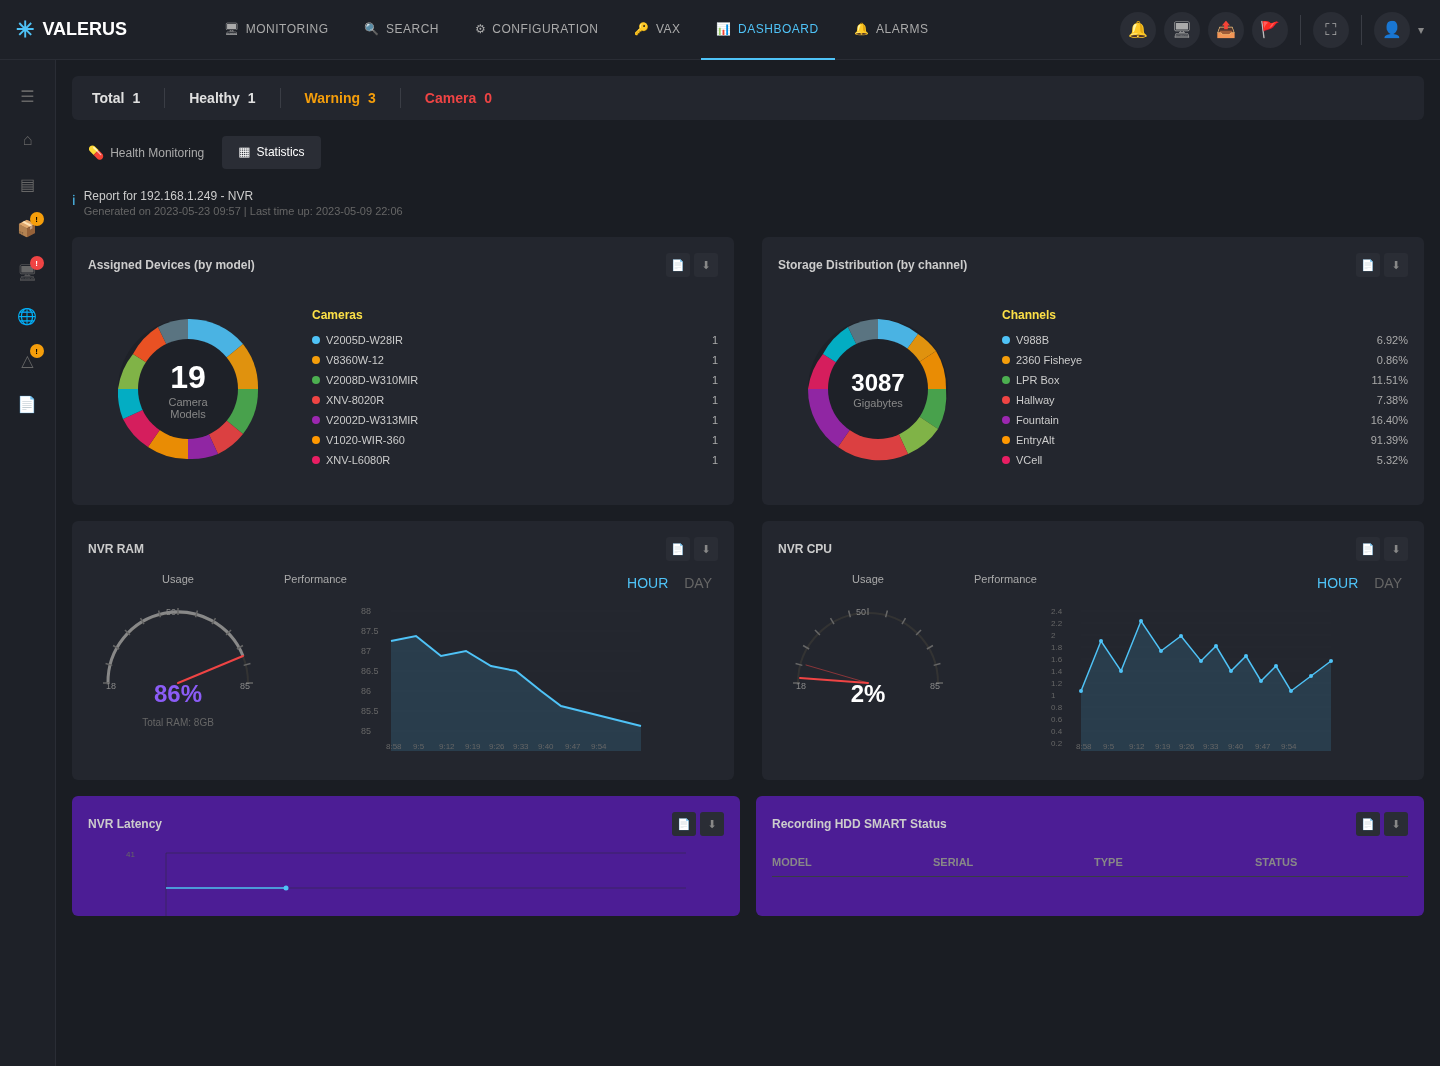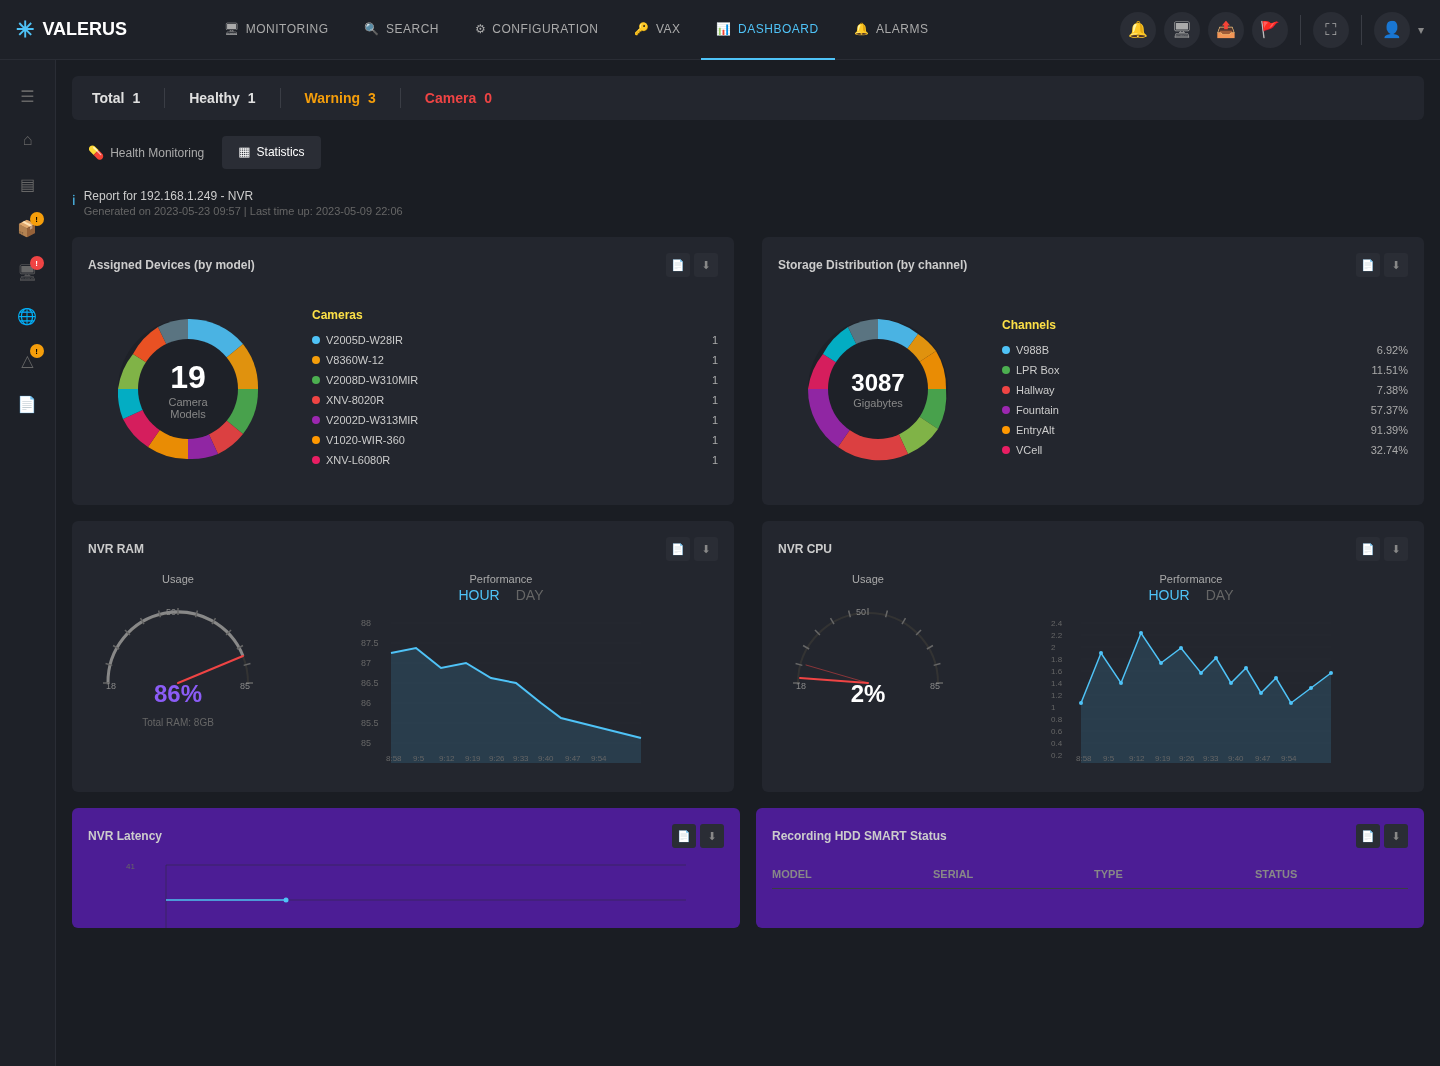--- a/index.html
+++ b/index.html
@@ -65,21 +65,21 @@
     .donut-number { font-size: 32px; font-weight: 700; color: #fff; }
     .donut-sub { font-size: 11px; color: #888; }
 
     
     .legend { flex: 1; }
     .legend-title { font-size: 12px; font-weight: 600; color: #fde047; margin-bottom: 8px; }
     .legend-item { display: flex; align-items: center; justify-content: space-between; padding: 4px 0; font-size: 11px; }
     .legend-dot { width: 8px; height: 8px; border-radius: 50%; flex-shrink: 0; margin-right: 6px; }
     .legend-name { display: flex; align-items: center; flex: 1; color: #ccc; }
     .legend-value { color: #aaa; min-width: 40px; text-align: right; }
-    .perf-header { display: flex; align-items: center; justify-content: space-between; margin-bottom: 8px; flex-direction: column; }
+    .perf-header { display: flex; justify-content: space-between; margin-bottom: 8px; }
     .perf-title { font-size: 11px; color: #aaa; }
     .time-toggle { display: flex; gap: 4px; font-size: 14px; }
     .time-btn { padding: 2px 6px; cursor: pointer; color: #666; }
     .time-btn.active { color: #4fc3f7; }
     .usage-label { font-size: 11px; color: #aaa; margin-bottom: 8px; }
 
     
     .mini-chart { width: 100%; height: 160px; }
     .table-header { display: grid; grid-template-columns: 1fr 1fr 1fr 1fr; gap: 8px; padding: 8px 0; border-bottom: 1px solid #3a3d45; font-size: 11px; font-weight: 600; color: #888; text-transform: uppercase; }
 
@@ -313,43 +313,48 @@
             </div>
           </div>
           <div class="legend">
             <div class="legend-title">Channels</div>
             <div class="legend-item">
               <span class="legend-dot" style="background:#4fc3f7;"></span>
               <span class="legend-name">V988B</span>
               <span class="legend-value">6.92%</span>
             </div>
             <div class="legend-item">
+              <span class="legend-dot" style="background:#f59e0b;"></span>
+              <span class="legend-name">2360 Fisheye</span>
+              <span class="legend-value">0.86%</span>
+            </div>
+            <div class="legend-item">
               <span class="legend-dot" style="background:#4caf50;"></span>
               <span class="legend-name">LPR Box</span>
               <span class="legend-value">11.51%</span>
             </div>
             <div class="legend-item">
               <span class="legend-dot" style="background:#ef4444;"></span>
               <span class="legend-name">Hallway</span>
               <span class="legend-value">7.38%</span>
             </div>
             <div class="legend-item">
               <span class="legend-dot" style="background:#9c27b0;"></span>
               <span class="legend-name">Fountain</span>
-              <span class="legend-value">57.37%</span>
+              <span class="legend-value">16.40%</span>
             </div>
             <div class="legend-item">
               <span class="legend-dot" style="background:#ff9800;"></span>
               <span class="legend-name">EntryAlt</span>
               <span class="legend-value">91.39%</span>
             </div>
             <div class="legend-item">
               <span class="legend-dot" style="background:#e91e63;"></span>
               <span class="legend-name">VCell</span>
-              <span class="legend-value">32.74%</span>
+              <span class="legend-value">5.32%</span>
             </div>
           </div>
         </div>
       </div>
     </div>
 
     <div class="dashboard-grid" style="margin-top:16px;">
 
       <div class="card">
         <div class="card-header">

